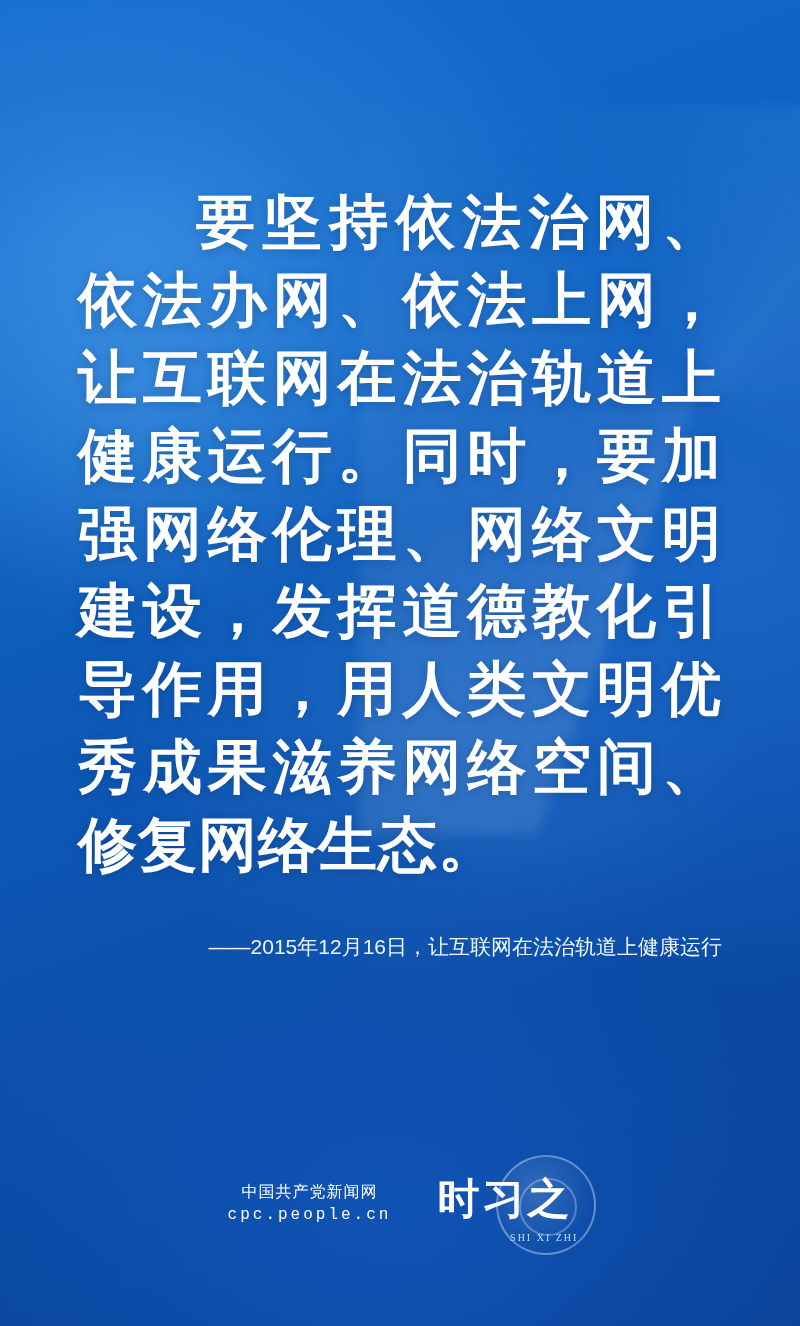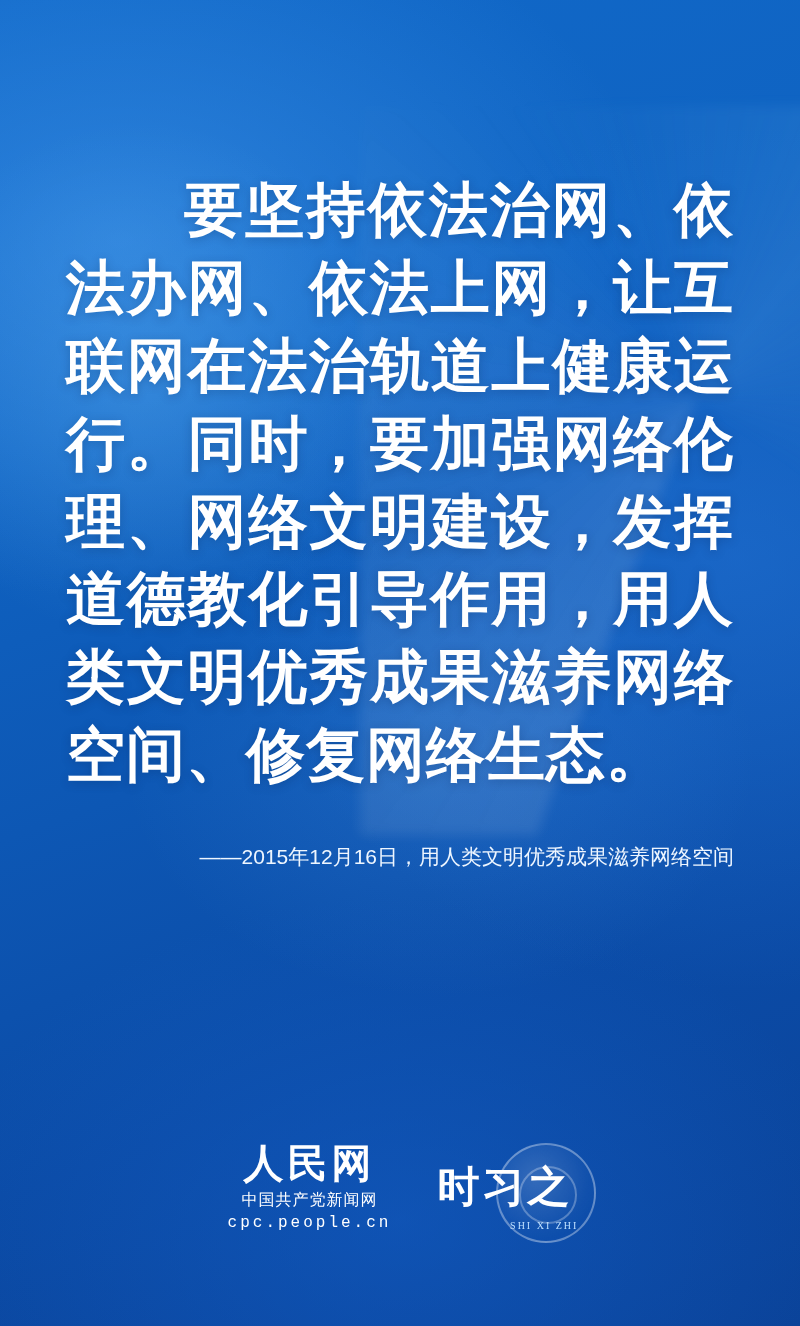--- a/index.html
+++ b/index.html
@@ -60,21 +60,21 @@
     top: 520px;
     width: 640px;
     height: 480px;
     background: radial-gradient(ellipse at 50% 50%, rgba(90,170,250,0.18) 0%, rgba(90,170,250,0) 70%);
     pointer-events: none;
   }
 
   .content {
     position: relative;
     z-index: 3;
-    padding: 4px;
+    padding: 16px;
   }
 
   .quote {
     margin: 0;
     padding: 168px 62px 0 62px;
     color: #ffffff;
     font-size: 59px;
     line-height: 1.32;
     font-weight: 700;
     letter-spacing: 1px;
@@ -193,29 +193,28 @@
 <div class="poster">
 
   <div class="glow-left"></div>
   <div class="glow-mid"></div>
 
   <div class="content">
 
     <p class="quote">要坚持依法治网、依法办网、依法上网，让互联网在法治轨道上健康运行。同时，要加强网络伦理、网络文明建设，发挥道德教化引导作用，用人类文明优秀成果滋养网络空间、修复网络生态。</p>
 
     <div class="attribution">
-      <span class="line1">——2015年12月16日，用人类文明优秀成果滋养网络空间</span>
+      <span class="line1">——2015年12月16日，让互联网在法治轨道上健康运行</span>
     </div>
 
   </div>
 
   <div class="footer">
 
     <div class="brand">
-      <div class="brand-main">人民网</div>
       <div class="brand-sub">中国共产党新闻网</div>
       <div class="brand-url">cpc.people.cn</div>
     </div>
 
     <div class="divider"></div>
 
     <div class="logo-mark">
       <div class="logo-circle"></div>
       <div class="logo-text">时习之</div>
       <div class="logo-pinyin">SHI XI ZHI</div>

